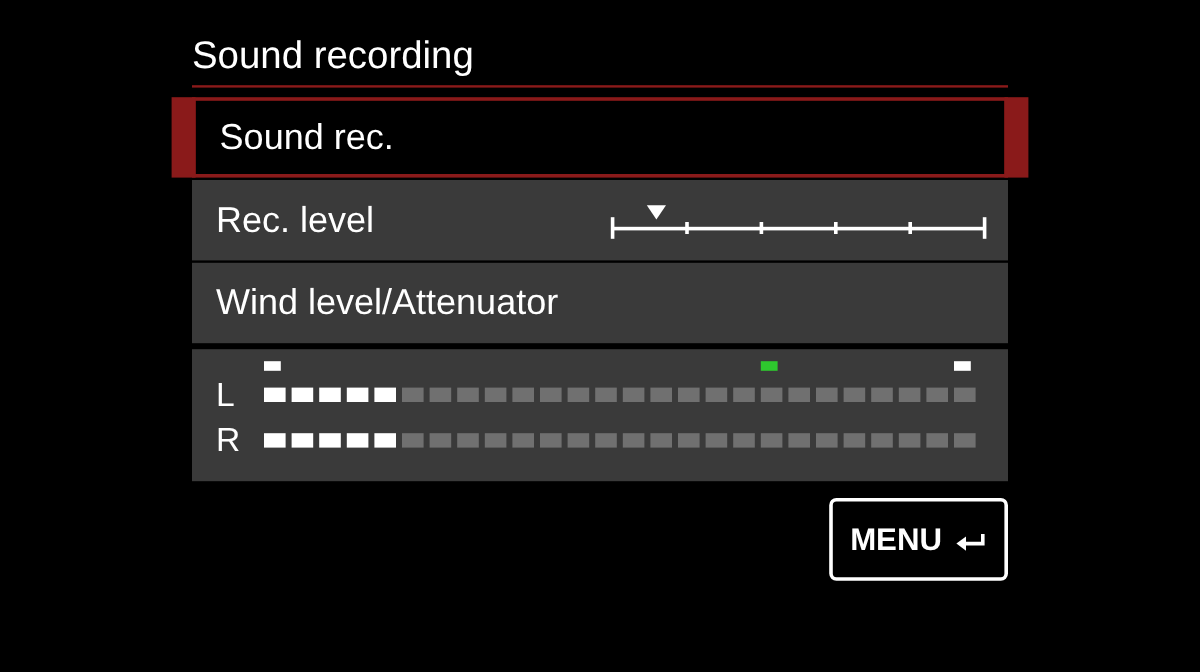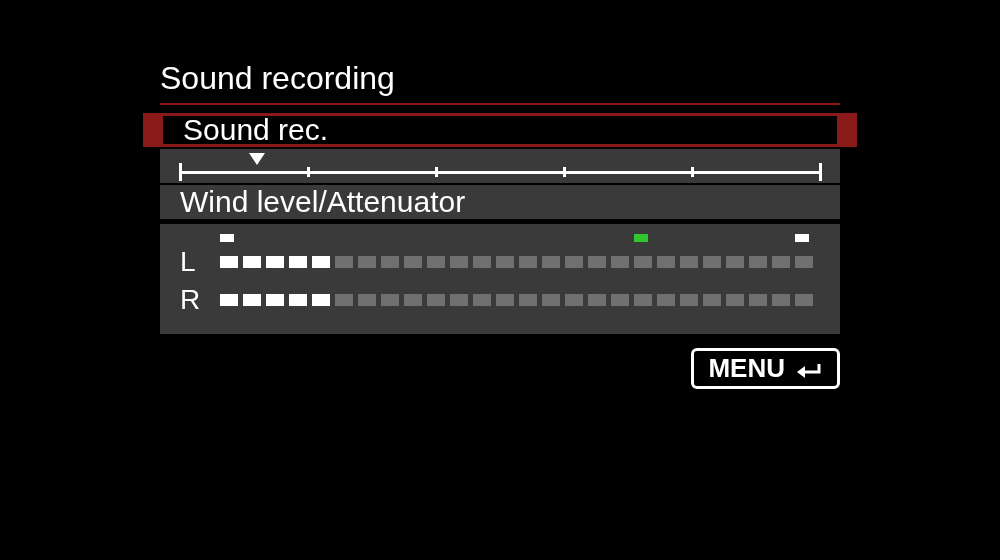--- a/index.html
+++ b/index.html
@@ -9,37 +9,37 @@
     }
     body {
       width: 1000px;
       height: 560px;
       background: #000;
       font-family: Arial, Helvetica, sans-serif;
       color: #fff;
       overflow: hidden;
     }
     .container {
-      padding: 60px 160px 0 160px;
+      padding: 28px 160px 0 160px;
     }
     .title {
       font-size: 32px;
       font-weight: 400;
       padding-bottom: 6px;
       border-bottom: 2px solid #8a1a1a;
       margin-bottom: 8px;
     }
     .menu-rows {
       display: flex;
       flex-direction: column;
       gap: 2px;
     }
     .menu-row {
       background: #3a3a3a;
-      height: 34px;
+      height: 67px;
       display: flex;
       align-items: center;
       padding: 0 20px;
       font-size: 30px;
       position: relative;
     }
     .menu-row.selected {
       background: #000;
       border: 3px solid #8a1a1a;
     }
@@ -173,21 +173,21 @@
       background: #fff;
     }
     .menu-button-wrap {
       display: flex;
       justify-content: flex-end;
       padding: 14px 160px 0 0;
     }
     .menu-button {
       border: 3px solid #fff;
       border-radius: 6px;
-      padding: 2px 14px;
+      padding: 16px 14px;
       display: flex;
       align-items: center;
       gap: 10px;
       font-size: 26px;
       font-weight: bold;
       background: #000;
     }
     .return-icon {
       display: inline-block;
       width: 28px;
@@ -204,20 +204,21 @@
 
 <div class="container">
   <div class="title">Sound recording</div>
 
   <div class="menu-rows">
     <div class="menu-row selected">
       <span class="menu-label">Sound rec.</span>
     </div>
 
     <div class="menu-row">
+      <span class="menu-label">Rec. level</span>
       <div class="slider" id="slider">
           <div class="slider-track"></div>
           <div class="slider-tick end" style="left: calc(0% - 1.5px);"></div>
           <div class="slider-tick mid" style="left: calc(20% - 1.5px);"></div>
           <div class="slider-tick mid" style="left: calc(40% - 1.5px);"></div>
           <div class="slider-tick mid" style="left: calc(60% - 1.5px);"></div>
           <div class="slider-tick mid" style="left: calc(80% - 1.5px);"></div>
           <div class="slider-tick end" style="left: calc(100% - 1.5px);"></div>
           <div class="slider-indicator" style="left: 12%;"></div>
         </div>

